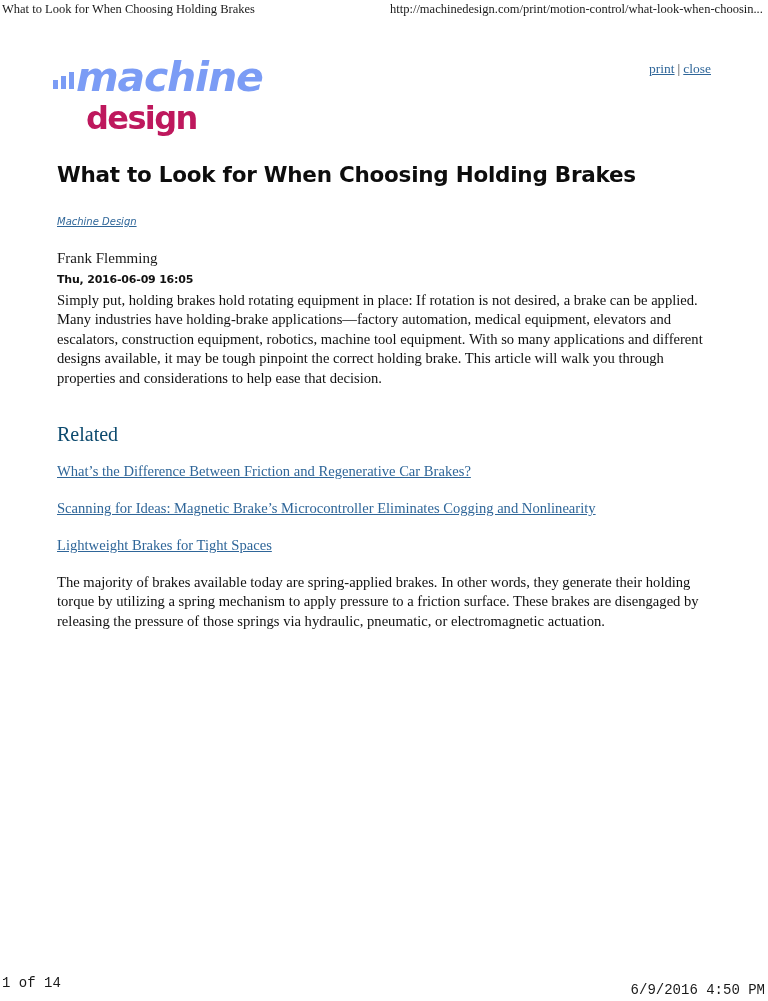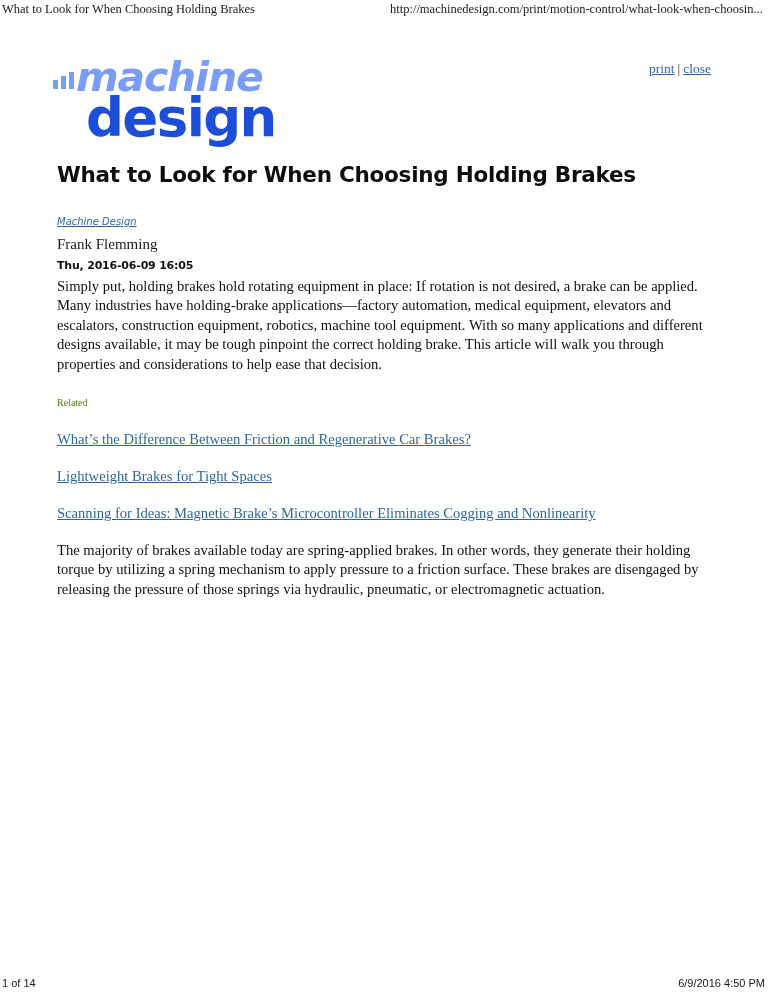--- a/index.html
+++ b/index.html
@@ -92,24 +92,24 @@
     font-size: 41px;
     font-weight: 700;
     letter-spacing: -1.2px;
     color: #7b9cf5;
     line-height: 44px;
   }
   .logo-design {
     position: absolute;
     left: 33px;
     top: 38px;
-    font-size: 53px;
+    font-size: 32px;
     font-weight: 700;
     letter-spacing: -1.6px;
-    color: #1d4ed8;
+    color: #be185d;
     line-height: 50px;
   }
 
   
   .print-tools {
     position: absolute;
     right: 57px;
     top: 60px;
     font-family: "Liberation Serif", "DejaVu Serif", serif;
     font-size: 13.5px;
@@ -148,21 +148,21 @@
   .byline .source-link {
     display: inline-block;
     font-family: "DejaVu Sans", "Liberation Sans", sans-serif;
     font-style: italic;
     font-size: 10px;
     line-height: 14px;
     color: #2f6699;
     text-decoration: underline;
   }
   .byline .author {
-    margin-top: 6px;
+    margin-top: 20px;
     font-family: "Liberation Serif", "DejaVu Serif", serif;
     font-size: 15px;
     line-height: 19px;
     color: #1a1a1a;
   }
   .byline .timestamp {
     margin-top: 4px;
     font-family: "DejaVu Sans", "Liberation Sans", sans-serif;
     font-size: 11px;
     font-weight: 700;
@@ -176,25 +176,25 @@
     margin-top: 18px;
     font-family: "Liberation Serif", "DejaVu Serif", serif;
     font-size: 14.6px;
     line-height: 19.4px;
     color: #101010;
     text-align: left;
   }
   p.body-text.first { margin-top: 4px; }
 
   .related-heading {
-    margin-top: 19px;
-    font-family: "Liberation Serif", "DejaVu Serif", serif;
-    font-size: 10px;
+    margin-top: 37px;
+    font-family: "Liberation Serif", "DejaVu Serif", serif;
+    font-size: 20px;
     line-height: 19px;
-    color: #4d7c0f;
+    color: #0c4a6e;
   }
   ul.related-list {
     list-style: none;
     margin: 0;
     padding: 0;
   }
   ul.related-list li {
     margin-top: 18px;
   }
   ul.related-list li a {
@@ -205,35 +205,35 @@
   }
   .post-related { margin-top: 21px; }
 
   
   .print-footer {
     position: absolute;
     left: 0px;
     bottom: 8px;
     width: 768px;
     height: 18px;
-    font-family: Liberation Sans, sans-serif;
-    font-size: 11px;
+    font-family: Liberation Mono, monospace;
+    font-size: 14px;
     line-height: 16px;
     color: #1a1a1a;
   }
   .print-footer .pf-left {
     position: absolute;
     left: 2px;
     top: 0;
     white-space: nowrap;
   }
   .print-footer .pf-right {
     position: absolute;
     right: 3px;
-    top: 0;
+    top: 7px;
     white-space: nowrap;
   }
 </style>
 </head>
 <body>
 
 <div class="page">
 
   <div class="print-header">
     <div class="ph-title">What to Look for When Choosing Holding Brakes</div>
@@ -268,24 +268,24 @@
 
     <p class="body-text first">Simply put, holding brakes hold rotating equipment in place: If rotation is not desired, a brake can be applied. Many industries have holding-brake applications—factory automation, medical equipment, elevators and escalators, construction equipment, robotics, machine tool equipment. With so many applications and different designs available, it may be tough pinpoint the correct holding brake. This article will walk you through properties and considerations to help ease that decision.</p>
 
     <div class="related-heading">Related</div>
 
     <ul class="related-list">
       <li>
         <a href="#">What’s the Difference Between Friction and Regenerative Car Brakes?</a>
       </li>
       <li>
-        <a href="#">Lightweight Brakes for Tight Spaces</a>
+        <a href="#">Scanning for Ideas: Magnetic Brake’s Microcontroller Eliminates Cogging and Nonlinearity</a>
       </li>
       <li>
-        <a href="#">Scanning for Ideas: Magnetic Brake’s Microcontroller Eliminates Cogging and Nonlinearity</a>
+        <a href="#">Lightweight Brakes for Tight Spaces</a>
       </li>
     </ul>
 
     <p class="body-text post-related">The majority of brakes available today are spring-applied brakes. In other words, they generate their holding torque by utilizing a spring mechanism to apply pressure to a friction surface. These brakes are disengaged by releasing the pressure of those springs via hydraulic, pneumatic, or electromagnetic actuation.</p>
 
   </div>
 
   <div class="print-footer">
     <div class="pf-left">1 of 14</div>
     <div class="pf-right">6/9/2016 4:50 PM</div>

